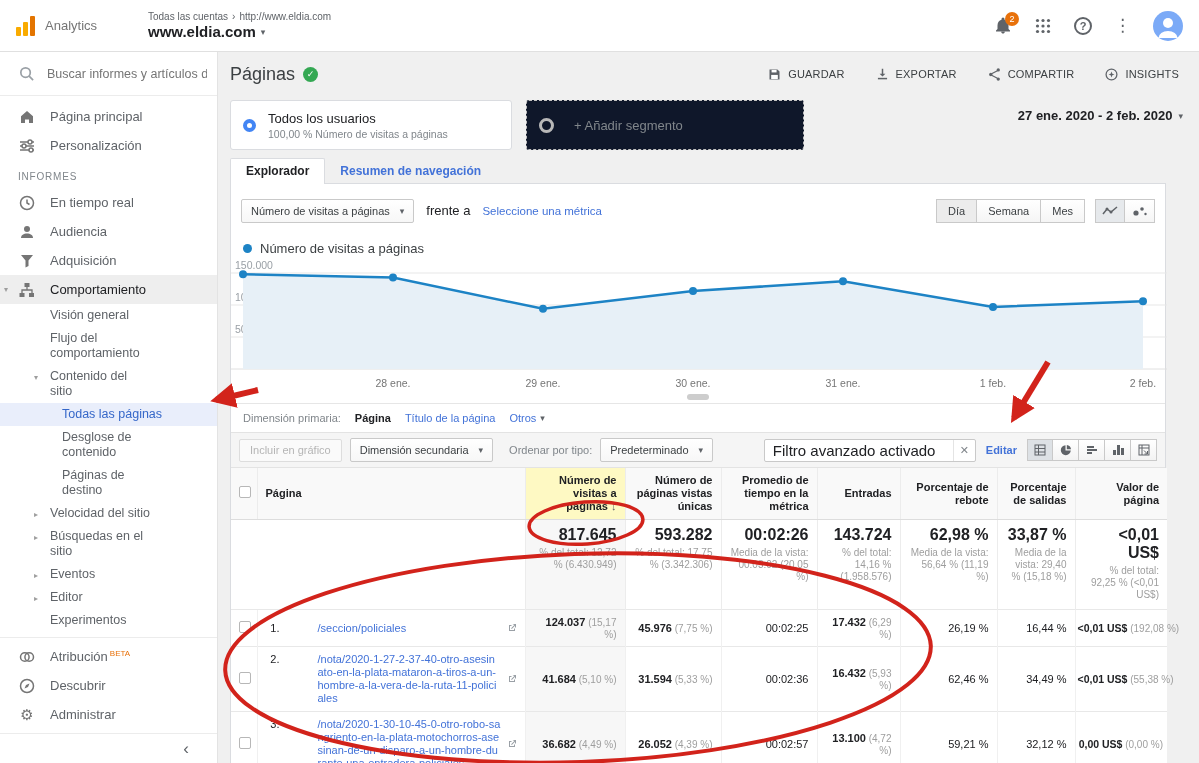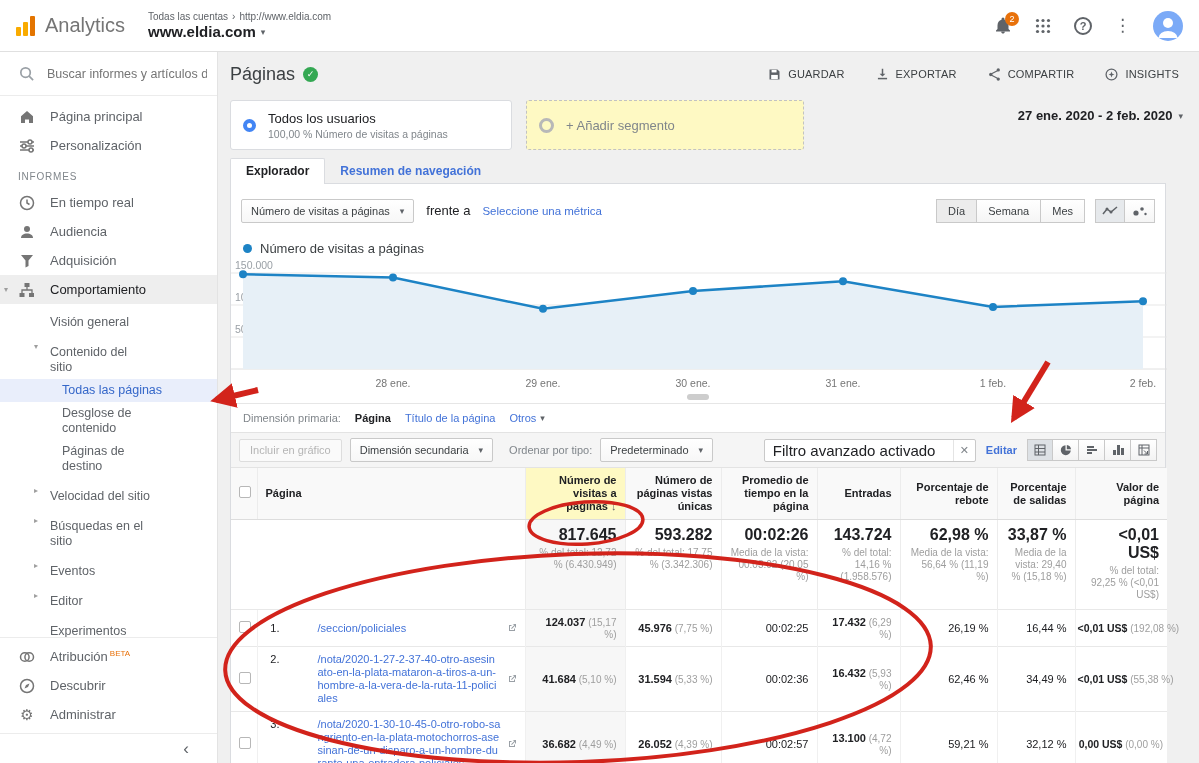--- a/index.html
+++ b/index.html
@@ -4,42 +4,42 @@
 <style>
   *{box-sizing:border-box;margin:0;padding:0;}
   html,body{width:1199px;height:763px;}
   body{position:relative;overflow:hidden;background:#fff;font-family:"Liberation Sans","DejaVu Sans",sans-serif;color:#202124;}
   svg{display:block;}
   a{text-decoration:none;}
 
   
   .topbar{position:absolute;top:0;left:0;right:0;height:52px;background:#fff;border-bottom:1px solid #e0e0e0;display:flex;align-items:center;z-index:20;}
   .brand{display:flex;align-items:center;gap:7px;padding-left:14px;width:132px;cursor:pointer;}
-  .brand-name{font-size:20px;color:#757575;}
+  .brand-name{font-size:13px;color:#757575;}
   .acct{margin-left:16px;}
   .acct-crumb{font-size:10px;color:#5f6368;display:flex;align-items:center;gap:4px;}
   .acct-name{font-size:15px;color:#202124;display:flex;align-items:center;gap:5px;margin-top:1px;font-weight:bold;}
   .caret{font-size:9px;color:#5f6368;}
   .top-icons{margin-left:auto;display:flex;align-items:center;gap:22px;padding-right:16px;}
   .tb-ic{position:relative;cursor:pointer;display:flex;align-items:center;}
   .badge{position:absolute;top:-5px;right:-7px;background:#e8710a;color:#fff;font-size:9px;width:14px;height:14px;border-radius:50%;display:flex;align-items:center;justify-content:center;}
   .help-circle{width:18px;height:18px;border:2px solid #5f6368;border-radius:50%;color:#5f6368;font-size:11px;font-weight:bold;display:flex;align-items:center;justify-content:center;}
   .more-dots{font-size:17px;color:#5f6368;}
 
   
   .sidebar{position:absolute;top:52px;left:0;bottom:0;width:218px;background:#fff;border-right:1px solid #e3e3e3;display:flex;flex-direction:column;z-index:10;}
   .sb-search{height:44px;flex:none;display:flex;align-items:center;gap:12px;padding-left:18px;border-bottom:1px solid #ececec;}
   .sb-search input{border:none;outline:none;font-size:12.5px;color:#5f6368;width:160px;background:transparent;font-family:inherit;}
   .sb-nav{flex:1;overflow:hidden;padding-top:6px;}
   .sb-item{display:flex;align-items:center;gap:14px;height:29px;padding-left:18px;font-size:13px;color:#5f6368;cursor:pointer;position:relative;}
   .sb-item .ic{width:18px;flex:none;display:flex;justify-content:center;}
   .sb-item.active{background:#eee;color:#202124;}
   .sb-item .exp0{position:absolute;left:4px;font-size:8px;color:#9e9e9e;}
   .sb-label{font-size:10px;letter-spacing:.8px;color:#80868b;padding:11px 0 6px 18px;}
-  .sb2{position:relative;padding:11px 0 4px 50px;font-size:12.5px;color:#5f6368;line-height:15px;cursor:pointer;display:block;}
+  .sb2{position:relative;padding:4px 0 4px 50px;font-size:12.5px;color:#5f6368;line-height:15px;cursor:pointer;display:block;}
   .sb2 .exp{position:absolute;left:34px;top:5px;font-size:8px;color:#9e9e9e;}
   .sb2 .txt{display:block;width:116px;}
   .sb2 .txt.narrow{width:100px;}
   .sb3{position:relative;padding:4px 0 4px 62px;font-size:12.5px;color:#5f6368;line-height:15px;cursor:pointer;display:block;}
   .sb3 .txt{display:block;width:104px;}
   .sb3.selected{background:#e9eefb;color:#3567c9;}
   .sb-bottom{flex:none;border-top:1px solid #ececec;padding-top:4px;}
   .beta{font-size:8px;color:#e8710a;vertical-align:super;margin-left:2px;}
   .sb-collapse{height:30px;border-top:1px solid #ececec;margin-top:4px;display:flex;align-items:center;justify-content:flex-end;padding-right:28px;font-size:17px;color:#5f6368;cursor:pointer;}
   .gear-glyph{font-size:15px;color:#757575;line-height:1;}
@@ -51,21 +51,21 @@
   .check-badge{width:15px;height:15px;border-radius:50%;background:#34a853;color:#fff;font-size:9px;font-weight:bold;display:flex;align-items:center;justify-content:center;}
   .header-actions{margin-left:auto;display:flex;align-items:center;gap:30px;}
   .action{display:flex;align-items:center;gap:6px;font-size:11px;color:#3c4043;letter-spacing:.2px;cursor:pointer;}
 
   .segments-row{display:flex;align-items:flex-start;padding:4px 16px 8px 12px;}
   .seg-card{width:282px;height:50px;background:#fff;border:1px solid #dadce0;border-radius:3px;display:flex;align-items:center;gap:12px;padding:0 12px;margin-right:14px;cursor:pointer;}
   .seg-circle{width:13px;height:13px;border:4px solid #4285f4;border-radius:50%;flex:none;}
   .seg-circle.gray{border:3px solid #b8b8b8;width:15px;height:15px;}
   .seg-title{font-size:13px;color:#202124;}
   .seg-sub{font-size:10.5px;color:#80868b;margin-top:2px;}
-  .seg-add{width:278px;height:50px;border:1px dashed #c2c2c2;border-radius:3px;display:flex;align-items:center;gap:12px;padding:0 12px;background:#fef9c3;cursor:pointer;}
+  .seg-add{width:278px;height:50px;border:1px dashed #c2c2c2;border-radius:3px;display:flex;align-items:center;gap:20px;padding:0 12px;background:#0f172a;cursor:pointer;}
   .seg-add-label{font-size:13px;color:#80868b;}
   .date-range{margin-left:auto;padding-top:8px;font-size:13px;color:#202124;font-weight:bold;display:flex;align-items:center;gap:6px;cursor:pointer;}
 
   .tabs{display:flex;align-items:flex-end;padding-left:12px;height:26px;position:relative;z-index:2;margin-bottom:-1px;}
   .tab{font-size:12px;font-weight:bold;padding:5px 15px 6px;cursor:pointer;}
   .tab.active{background:#fff;color:#202124;border:1px solid #dadce0;border-bottom:none;border-radius:2px 2px 0 0;}
   .tab.inactive{color:#4272d8;}
 
   .panel{background:#fff;border:1px solid #dadce0;margin:0 33px 0 12px;position:relative;}
 
@@ -264,20 +264,23 @@
             <rect x="6.5" y="2" width="5" height="4" fill="#757575"></rect>
             <rect x="1.5" y="12" width="5" height="4" fill="#757575"></rect>
             <rect x="11" y="12" width="5" height="4" fill="#757575"></rect>
             <path d="M9 6v3M4 12V9h10v3" stroke="#757575" stroke-width="1.3" fill="none"></path>
           </svg>
         </span>
       <span>Comportamiento</span>
     </div>
     <a class="sb2">
         <span class="txt">Visión general</span>
+      </a>
+    <a class="sb2">
+        <span class="txt">Flujo del comportamiento</span>
       </a>
     <a class="sb2">
       <span class="exp">▾</span>
       <span class="txt narrow">Contenido del sitio</span>
     </a>
     <a class="sb3 selected">
         <span class="txt">Todas las páginas</span>
       </a>
     <a class="sb3">
         <span class="txt">Desglose de contenido</span>
@@ -552,21 +555,21 @@
           <col style="width:97px">
           <col style="width:78px">
           <col style="width:92px">
       </colgroup>
       <thead>
         <tr>
           <th class="col-cb"><span class="cb"></span></th>
           <th class="col-page"><span>Página</span></th>
           <th class="sorted"><span>Número de visitas a páginas</span> <span class="sort-arrow">↓</span></th>
           <th><span>Número de páginas vistas únicas</span></th>
-          <th><span>Promedio de tiempo en la página</span></th>
+          <th><span>Promedio de tiempo en la métrica</span></th>
           <th><span>Entradas</span></th>
           <th><span>Porcentaje de rebote</span></th>
           <th><span>Porcentaje de salidas</span></th>
           <th><span>Valor de página</span></th>
         </tr>
         <tr class="summary">
           <td colspan="2"></td>
           <td class="sorted">
             <div class="sum-val">817.645</div>
             <div class="sum-note">% del total: 12,72 % (6.430.949)</div>

